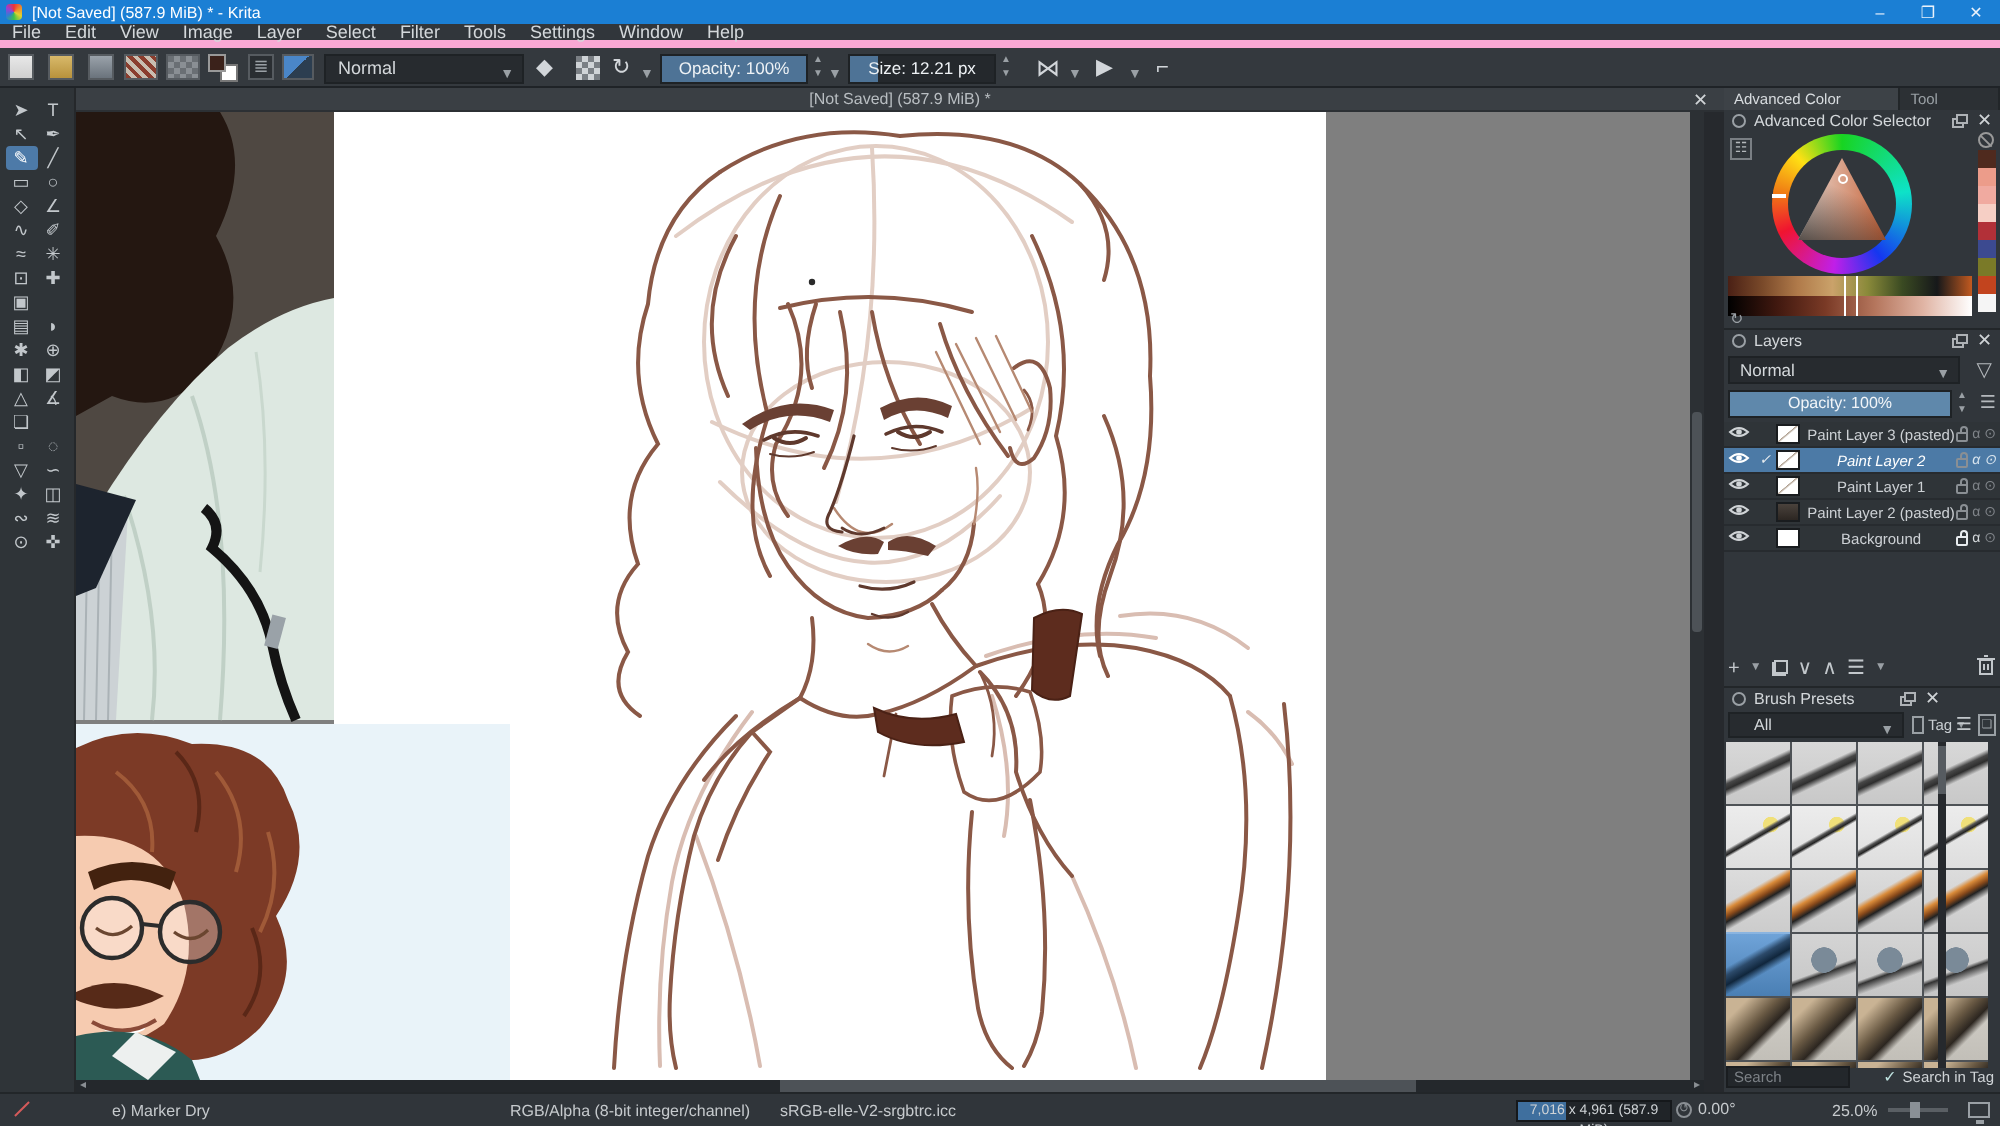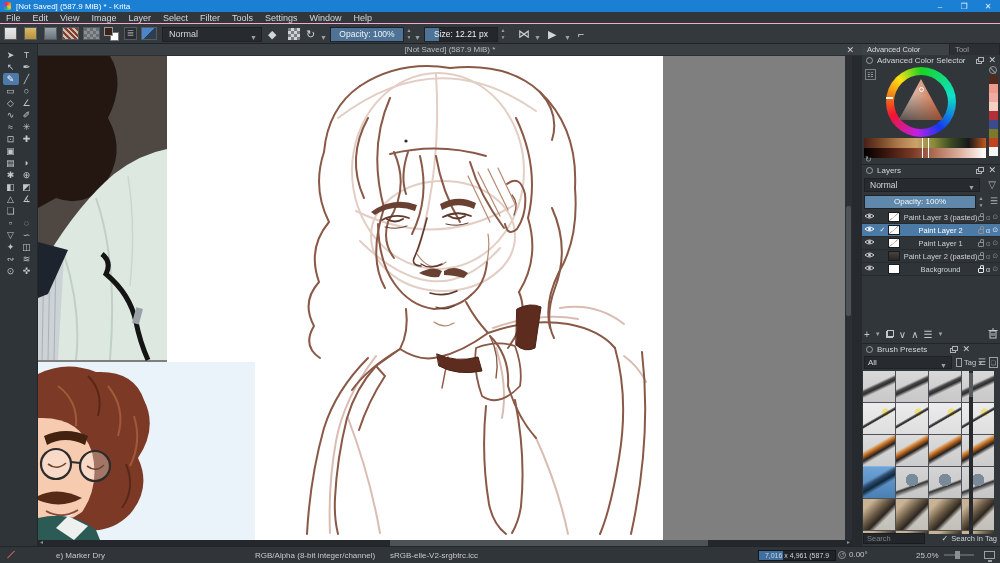--- a/index.html
+++ b/index.html
@@ -6,21 +6,21 @@
   *{box-sizing:border-box;font-family:"Liberation Sans",sans-serif;}
   .screen{position:relative;width:1000px;height:563px;overflow:hidden;background:#31363b;color:#cfd3d6;}
 
   
   .titlebar{position:absolute;left:0;top:0;width:1000px;height:12px;background:#1b7fd4;display:flex;align-items:center;font-size:8px;color:#fff;}
   .appicon{width:8px;height:8px;margin:0 5px 0 3px;border-radius:2px;background:conic-gradient(#e33,#ee8f2d,#ded32f,#3ac24a,#2f7fd4,#9b3fd4,#e33);}
   .wbtns{margin-left:auto;display:flex;gap:0;}
   .wbtn{width:24px;text-align:center;font-size:8px;color:#eaf2fb;}
 
   
-  .menubar{position:absolute;left:0;top:12px;width:1000px;height:12px;background:#31363b;border-bottom:1px solid #f9a8d4;display:flex;align-items:center;padding-left:6px;gap:12px;font-size:9px;color:#d4d8db;}
+  .menubar{position:absolute;left:0;top:12px;width:1000px;height:12px;background:#31363b;border-bottom:4px solid #f9a8d4;display:flex;align-items:center;padding-left:6px;gap:12px;font-size:9px;color:#d4d8db;}
   .menubar span{cursor:default;}
 
   
   .toolbar{position:absolute;left:0;top:24px;width:1000px;height:20px;background:#34393e;border-bottom:1px solid #1f2327;}
   .toolbar>*{position:absolute;top:3px;}
   .tbico{width:13px;height:13px;border:1px solid #565b60;background:#3d4247;color:#c9ced2;font-size:9px;line-height:11px;text-align:center;}
   .tb-doc{left:4px;background:linear-gradient(#e8e8e8,#cfcfcf);}
   .tb-folder{left:24px;background:linear-gradient(#d8b96a,#b8923c);}
   .tb-save{left:44px;background:linear-gradient(#9aa2aa,#6a737c);}
   .tb-grad{left:62px;width:17px;background:repeating-linear-gradient(45deg,#8a3d2e 0 2px,#c8bdb0 2px 4px);}
@@ -102,42 +102,42 @@
   .layersdock{position:absolute;left:0;top:121px;width:138px;height:179px;border-bottom:1px solid #222629;}
   .blendrow{position:absolute;left:2px;top:13px;width:134px;height:15px;}
   .dd-layers{position:absolute;left:0;top:0;width:116px;height:14px;background:#272b2f;border:1px solid #1e2225;font-size:8.5px;line-height:12px;padding-left:5px;color:#d4d8db;}
   .funnel{position:absolute;right:2px;top:1px;font-size:10px;color:#b4b8bc;}
   .oprow{position:absolute;left:2px;top:30px;width:134px;height:15px;}
   .opslider{position:absolute;left:0;top:0;width:112px;height:14px;background:#5f88ab;border:1px solid #1e2225;font-size:8px;color:#f2f5f8;text-align:center;line-height:12px;}
   .opspin{position:absolute;left:113px;top:0;width:8px;height:14px;font-size:5px;line-height:7px;text-align:center;color:#9aa0a5;}
   .opmenu{position:absolute;right:0px;top:1px;font-size:9px;color:#b4b8bc;}
   .lrows{position:absolute;left:0;top:46px;width:138px;}
   .lrow{position:relative;height:13px;display:flex;align-items:center;background:#2f3438;border-bottom:1px solid #272b2f;font-size:7.5px;color:#cdd1d5;}
-  .lrow.sel{background:#4c7aa6;color:#fff;}
+  .lrow.sel{background:#4c7aa6;color:#fff;font-style:italic;}
   .leye{width:15px;text-align:center;}
   .lchk{width:11px;font-size:7px;text-align:center;color:#e8ecef;}
   .lthumb{width:12px;height:10px;background:#fff;border:1px solid #191c1f;margin-right:3px;background-image:linear-gradient(140deg,transparent 45%,#a98 47%,transparent 55%);}
   .lthumb.t-photo{background:#3a332e;background-image:linear-gradient(#4a423c,#2c2622);}
   .lthumb.t-white{background-image:none;}
   .lname{flex:1;white-space:nowrap;overflow:hidden;text-align:center;}
   .licons{display:flex;gap:2px;align-items:center;margin-right:2px;font-size:7px;color:#80858a;}
   .lock{position:relative;width:6px;height:5px;border:1px solid #8a8f94;border-radius:1px;margin-top:3px;}
   .lock:before{content:"";position:absolute;top:-4px;left:1px;width:2px;height:3px;border:1px solid #8a8f94;border-bottom:none;border-radius:2px 2px 0 0;}
   .lock.bright,.lock.bright:before{border-color:#e8ecef;}
   .lbtns{position:absolute;left:2px;bottom:2px;width:134px;height:14px;display:flex;align-items:center;gap:5px;font-size:10px;color:#c2c7cb;}
   .lbtns .caret{font-size:6px;color:#9aa0a5;}
   .dup{position:relative;width:8px;height:8px;}
   .dup:before{content:"";position:absolute;left:0;bottom:0;width:5px;height:5px;border:1px solid #c2c7cb;}
   .dup:after{content:"";position:absolute;right:0;top:0;width:5px;height:5px;border:1px solid #c2c7cb;background:#31363b;}
   .trash{margin-left:auto;}
 
   
   .presets{position:absolute;left:0;top:300px;width:112px;height:202px;}
   .pctl{position:absolute;left:2px;top:12px;width:134px;height:14px;}
-  .dd-all{position:absolute;left:0;top:0;width:88px;height:13px;background:#272b2f;border:1px solid #1e2225;font-size:8px;line-height:11px;padding-left:3px;color:#d4d8db;}
+  .dd-all{position:absolute;left:0;top:0;width:88px;height:13px;background:#272b2f;border:1px solid #1e2225;font-size:8px;line-height:11px;padding-left:12px;color:#d4d8db;}
   .tagbtn{position:absolute;left:92px;top:0;height:13px;display:flex;align-items:center;gap:2px;font-size:7.5px;color:#c9ced2;}
   .tagbtn .bk{width:6px;height:9px;border:1px solid #9aa0a5;}
   .pmenu{position:absolute;right:12px;top:1px;font-size:9px;color:#c2c7cb;}
   .pview{position:absolute;right:0;top:1px;width:9px;height:11px;border:1px solid #9aa0a5;font-size:6px;line-height:10px;text-align:center;color:#9aa0a5;}
   .pgrid{position:absolute;left:1px;top:27px;width:131px;height:163px;overflow:hidden;display:grid;grid-template-columns:repeat(4,32px);grid-auto-rows:31px;gap:1px;background:#23272b;}
   .bp{background:linear-gradient(155deg,transparent 40%,#474747 46%,#2e2e2e 52%,transparent 60%),linear-gradient(#d8d8d8,#c8c8c8);outline:1px solid #4e5256;}
   .bp.v2{background:linear-gradient(150deg,transparent 44%,#555 47%,#222 50%,transparent 53%),radial-gradient(circle at 70% 30%,#f0e07a 0 12%,transparent 13%),linear-gradient(#ececec,#dedede);}
   .bp.v3{background:linear-gradient(150deg,transparent 34%,#d98b3a 40%,#8a4a1a 47%,#222 53%,transparent 62%),linear-gradient(#dcdcdc,#cccccc);}
   .bp.v4{background:radial-gradient(circle at 50% 42%,#7a8a98 0 26%,transparent 27%),linear-gradient(160deg,transparent 55%,#333 60%,transparent 72%),linear-gradient(#d4d4d4,#c6c6c6);}
   .bp.v5{background:linear-gradient(135deg,#c9b394 18%,#6a5a44 42%,#2c2620 58%,transparent 68%),linear-gradient(#d2cfc8,#c2bfb8);}

